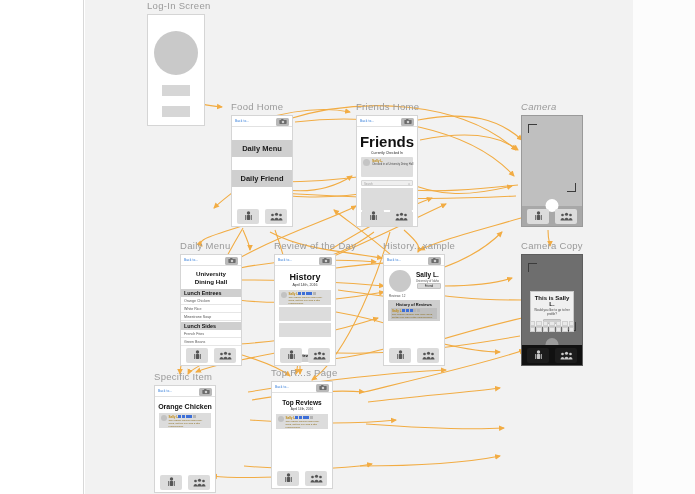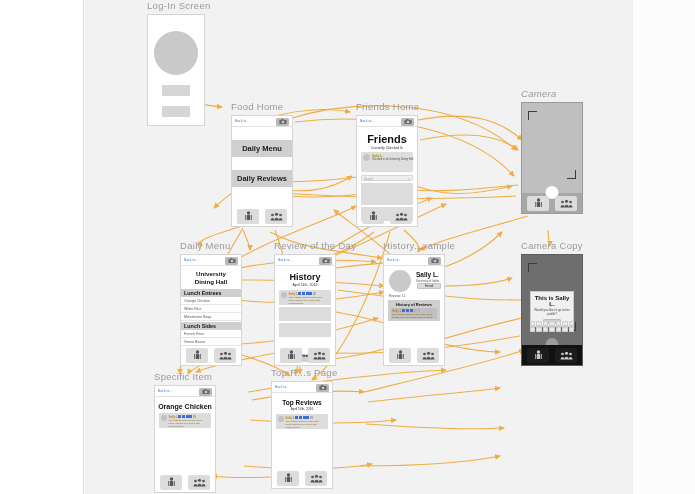--- a/index.html
+++ b/index.html
@@ -69,21 +69,21 @@
   .body-area { position:absolute; left:0; top:11px; right:0; bottom:20px; }
 
   
   .fh-btn {
     height:17px; background:#cfcfcf; display:flex; align-items:center;
     justify-content:center; font-weight:bold; font-size:7.5px; color:#1a1a1a;
   }
   .fh-gap { height:13px; background:#ffffff; }
 
   
-  .fr-title { text-align:center; font-weight:bold; font-size:11px; color:#111; margin-top:6px; }
+  .fr-title { text-align:center; font-weight:bold; font-size:15px; color:#111; margin-top:6px; }
   .fr-sub   { text-align:center; font-size:3.4px; color:#2a2a2a; margin-top:1px; }
   .fr-card  { margin:2px 4px 0; background:#dedede; height:20px; border-radius:1px; position:relative; padding:2px 3px; }
   .fr-av    { width:7px; height:7px; border-radius:50%; background:#c4c4c4; position:absolute; left:2px; top:2px; }
   .fr-name  { position:absolute; left:11px; top:1.5px; font-size:3.2px; font-weight:bold; color:#c08a12; }
   .fr-line  { position:absolute; left:11px; top:5.5px; font-size:2.6px; color:#4a4a4a; white-space:nowrap; }
   .fr-search{ margin:3px 4px 0; height:6px; background:#efefef; border:1px solid #d6d6d6;
               border-radius:1px; font-size:2.8px; color:#a0a0a0; padding:0 2px; line-height:6px;
               display:flex; justify-content:space-between; }
   .fr-block { margin:2px 4px 0; background:#dcdcdc; height:22px; }
   .fr-block2{ margin:2px 4px 0; background:#dcdcdc; height:14px; }
@@ -258,21 +258,21 @@
               <rect x="0" y="2" width="16" height="9" rx="1.5" fill="#6b6b6b"></rect>
               <rect x="4" y="0" width="5" height="2.5" fill="#6b6b6b"></rect>
               <circle cx="8" cy="6.5" r="2.8" fill="#d0d0d0"></circle>
             </svg>
         </span>
       </div>
       <div class="body-area">
         <div class="fh-gap"></div>
         <div class="fh-btn">Daily Menu</div>
         <div class="fh-gap"></div>
-        <div class="fh-btn">Daily Reviews</div>
+        <div class="fh-btn">Daily Friend</div>
       </div>
       <div class="navbar">
         <span class="nav-ico">
           <svg width="9" height="10" viewBox="0 0 18 20">
               <circle cx="9" cy="4" r="3.4" fill="#555"></circle>
               <rect x="5.5" y="8" width="7" height="10" rx="1.6" fill="#555"></rect>
               <rect x="2.5" y="8" width="1.6" height="10" fill="#555"></rect>
               <rect x="13.9" y="8" width="1.6" height="10" fill="#555"></rect>
             </svg>
         </span>
@@ -334,21 +334,21 @@
               <circle cx="21" cy="6" r="2.7" fill="#555"></circle>
               <path d="M1 17c0-3 2-5 4-5s4 2 4 5z" fill="#555"></path>
               <path d="M8.5 17c0-3.4 2-5.6 4.5-5.6s4.5 2.2 4.5 5.6z" fill="#555"></path>
               <path d="M17 17c0-3 2-5 4-5s4 2 4 5z" fill="#555"></path>
             </svg>
         </span>
       </div>
     </div>
   </div>
 
-  <div class="node" style="left:521px; top:88px;font-style:italic;">
+  <div class="node" style="left:521px; top:101px;font-style:italic;">
     <div class="node-title">Camera</div>
     <div class="phone gray" style="width:62px; height:112px;">
       <div class="cam-screen">
         <span class="brk tl"></span>
         <span class="brk br"></span>
         <span class="shutter"></span>
       </div>
       <div class="navbar">
         <span class="nav-ico">
           <svg width="9" height="10" viewBox="0 0 18 20">

